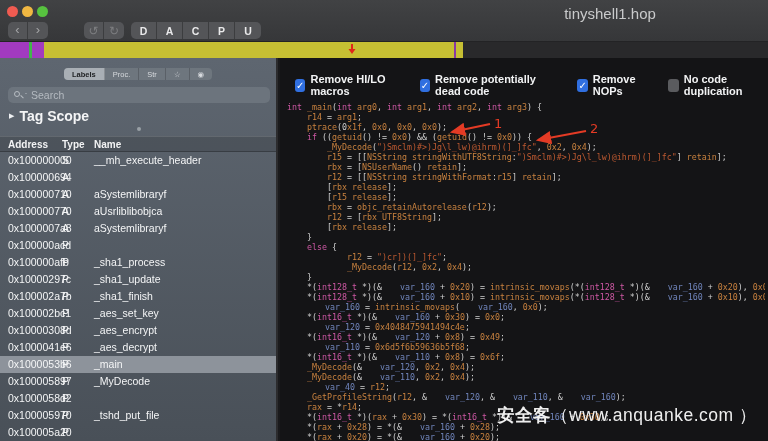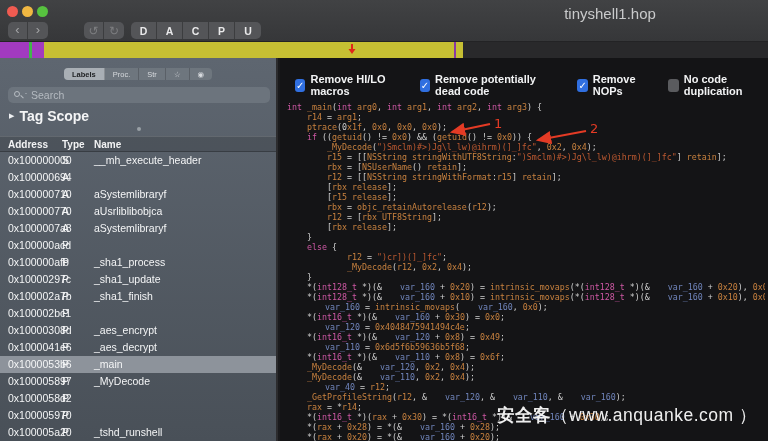--- a/index.html
+++ b/index.html
@@ -202,20 +202,21 @@
             <span class="col-name">_sha1_update</span>
           </div>
           <div class="trow">
             <span class="col-addr">0x100002a7b</span>
             <span class="col-type">P</span>
             <span class="col-name">_sha1_finish</span>
           </div>
           <div class="trow">
             <span class="col-addr">0x100002bc1</span>
             <span class="col-type">P</span>
+            <span class="col-name">_aes_set_key</span>
           </div>
           <div class="trow">
             <span class="col-addr">0x10000308d</span>
             <span class="col-type">P</span>
             <span class="col-name">_aes_encrypt</span>
           </div>
           <div class="trow">
             <span class="col-addr">0x1000041e6</span>
             <span class="col-type">P</span>
             <span class="col-name">_aes_decrypt</span>
@@ -230,25 +231,25 @@
             <span class="col-type">P</span>
             <span class="col-name">_MyDecode</span>
           </div>
           <div class="trow">
             <span class="col-addr">0x1000058d2</span>
             <span class="col-type">P</span>
           </div>
           <div class="trow">
             <span class="col-addr">0x100005970</span>
             <span class="col-type">P</span>
+            <span class="col-name">_tshd_put_file</span>
           </div>
           <div class="trow">
             <span class="col-addr">0x100005a20</span>
             <span class="col-type">P</span>
-            <span class="col-name">_tshd_runshell</span>
           </div>
         </div>
     </div>
 
     <div class="main">
       <div class="opts" id="opts">
         <label class="opt">
           <span class="cb on">✓</span>
           <span class="olbl">Remove HI/LO macros</span>
         </label>

